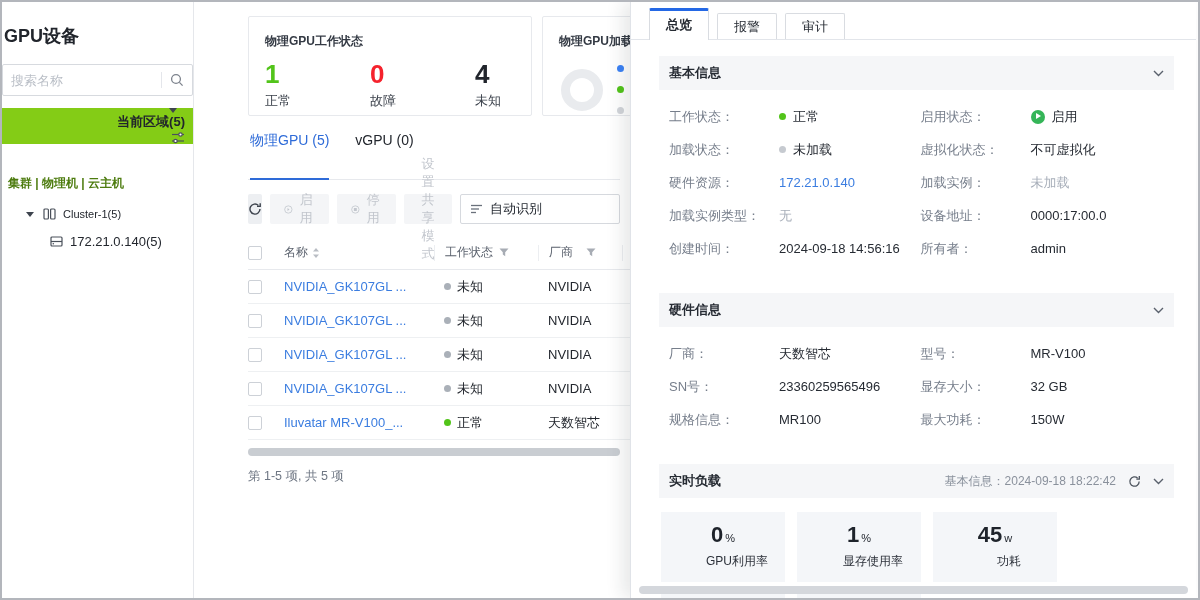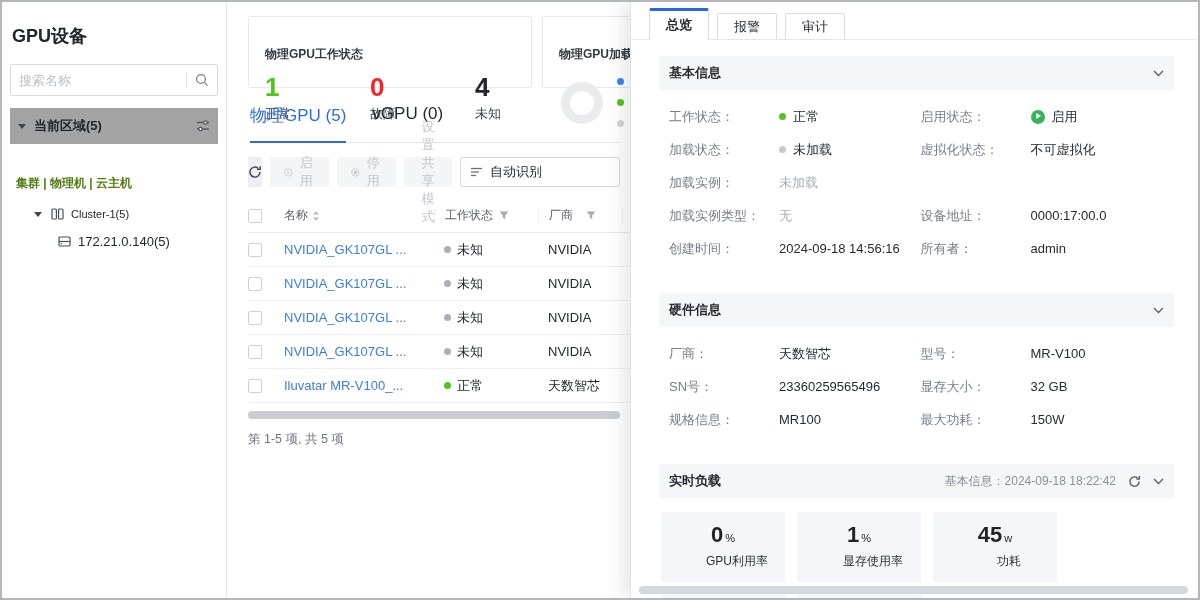--- a/index.html
+++ b/index.html
@@ -1,51 +1,51 @@
 <!DOCTYPE html>
 <html><head>
 <meta charset="utf-8">
 <style>
   * { margin:0; padding:0; box-sizing:border-box; }
   html,body { width:1200px; height:600px; font-family:"Liberation Sans","DejaVu Sans",sans-serif; background:#fff; color:#23272e; }
   .frame { position:relative; width:1200px; height:600px; border:2px solid #b3b6bc; background:#fff; overflow:hidden; }
 
   
-  .sidebar { position:absolute; left:0; top:0; width:225px; height:100%; background:#fff; border-right:1px solid #e5e7eb; padding:18px 8px; }
+  .sidebar { position:absolute; left:0; top:0; width:192px; height:100%; background:#fff; border-right:1px solid #e5e7eb; padding:18px 0; }
   .sidebar-title { font-size:18px; font-weight:bold; color:#21252c; margin:4px 0 16px 2px; }
   .search-box { display:flex; align-items:center; height:32px; border:1px solid #d7dadf; border-radius:2px; padding:0 8px; background:#fff; }
   .search-box input { flex:1; border:none; outline:none; font-size:13px; color:#23272e; min-width:0; font-family:inherit; }
   .search-box input::placeholder { color:#b9bec6; }
   .search-divider { width:1px; height:16px; background:#e4e6eb; margin:0 8px 0 4px; }
-  .region-row { display:flex; align-items:center; height:36px; background:#a3a3a3; margin-top:12px; padding:0 8px; cursor:pointer; }
+  .region-row { display:flex; align-items:flex-end; height:36px; background:#84cc16; margin-top:12px; padding:0 8px; cursor:pointer;flex-direction:column; }
   .caret-down { width:0; height:0; border-left:4px solid transparent; border-right:4px solid transparent; border-top:5px solid #3e444e; display:inline-block; margin-right:8px; }
   .region-label { font-size:13px; font-weight:bold; color:#21252c; flex:1; }
   .filter-links { font-size:12px; color:#4d7c0f; margin:31px 0 0 6px; cursor:pointer;font-weight:bold; }
   .tree-cluster { display:flex; align-items:center; gap:7px; margin:16px 0 0 24px; font-size:11px; color:#23272e; cursor:pointer; }
   .tree-host { display:flex; align-items:center; gap:7px; margin:14px 0 0 48px; font-size:13px; color:#23272e; cursor:pointer; }
   .icon-svg { display:inline-block; vertical-align:middle; }
 
   
   .middle { position:absolute; left:232px; top:0; width:400px; height:100%; overflow:hidden; padding:14px; background:#fff; }
   .cards { display:flex; gap:10px; }
-  .card { border:1px solid #e7e9ed; border-radius:2px; background:#fff; padding:29px 16px; height:72px; flex:none; }
+  .card { border:1px solid #e7e9ed; border-radius:2px; background:#fff; padding:16px 16px; height:100px; flex:none; }
   .card-status { width:284px; }
   .card-dist { width:300px; }
   .card-title { font-size:12px; color:#343a44; font-weight:bold; }
   .stats { display:flex; justify-content:space-between; margin-top:10px; padding-right:14px; }
   .stat-value { font-size:26px; font-weight:bold; line-height:1.1; }
   .stat-label { font-size:13px; color:#3c424c; margin-top:3px; }
   .dist-body { display:flex; align-items:center; gap:14px; margin-top:10px; margin-left:2px; }
   .donut { width:42px; height:42px; border-radius:50%; border:9px solid #e9ebee; }
   .legend { display:flex; flex-direction:column; gap:4px; }
   .legend-item { display:flex; align-items:center; gap:6px; font-size:12px; color:#4d5563; white-space:nowrap; }
   .legend-dot { width:7px; height:7px; border-radius:50%; flex:none; }
 
   .mid-tabs { display:flex; gap:26px; margin-top:16px; border-bottom:1px solid #e7e9ed; padding:0 2px; }
-  .mid-tab { font-size:17px; padding-bottom:14px; cursor:pointer; color:#23272e; }
+  .mid-tab { font-size:14px; padding-bottom:28px; cursor:pointer; color:#23272e; }
   .mid-tab.active { color:#2e6bd8; border-bottom:2px solid #2e6bd8; margin-bottom:-1px; }
 
   .toolbar { display:flex; gap:8px; margin-top:14px; align-items:center; }
   .btn { height:30px; border:none; border-radius:2px; font-size:13px; font-family:inherit; display:flex; align-items:center; gap:5px; cursor:pointer; }
   .btn-refresh { width:36px; justify-content:center; background:#edeff2; color:#3d434d; }
   .btn-disabled { padding:0 14px; background:#f4f5f7; color:#c2c6cd; cursor:not-allowed; }
   .select { height:30px; border:1px solid #d6d9de; border-radius:2px; background:#fff; display:flex; align-items:center; gap:7px; padding:0 10px; font-size:13px; color:#262b33; width:160px; flex:none; cursor:pointer; }
 
   .table { margin-top:12px; width:440px; }
   .thead, .trow { display:flex; align-items:center; height:34px; }
@@ -366,20 +366,26 @@
                 <span>未加载</span>
               </span>
             </div>
           <div class="info-cell">
               <span class="info-label">虚拟化状态：</span>
             <span class="info-value">不可虚拟化</span>
             </div>
         </div>
         <div class="info-row">
           <div class="info-cell">
+              <span class="info-label">硬件资源：</span>
+            <span class="info-value">
+                <a class="link">172.21.0.140</a>
+              </span>
+            </div>
+          <div class="info-cell">
               <span class="info-label">加载实例：</span>
             <span class="info-value muted">未加载</span>
             </div>
         </div>
         <div class="info-row">
           <div class="info-cell">
               <span class="info-label">加载实例类型：</span>
             <span class="info-value muted">无</span>
             </div>
           <div class="info-cell">

